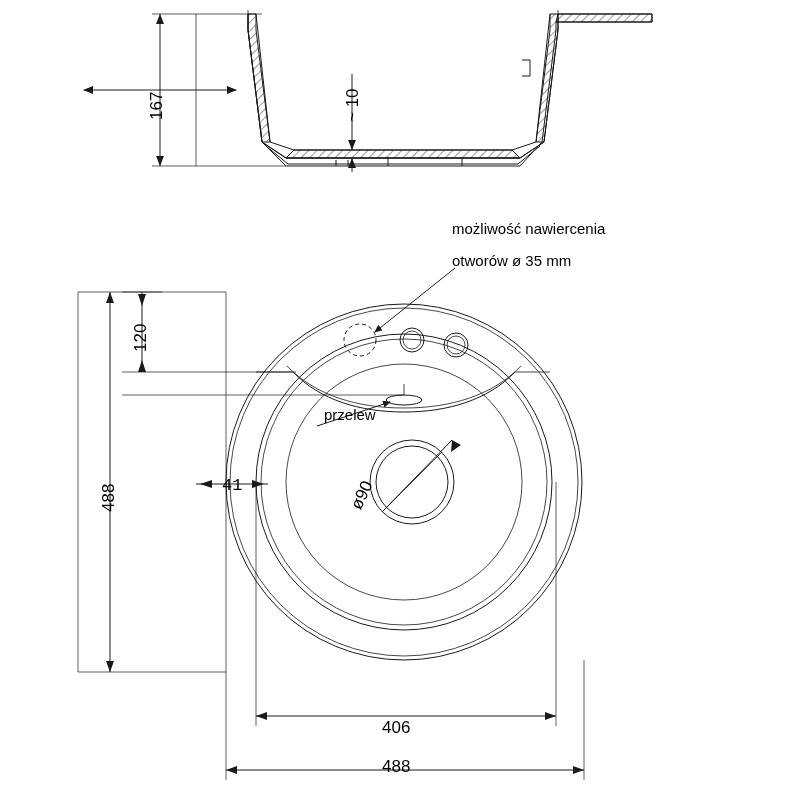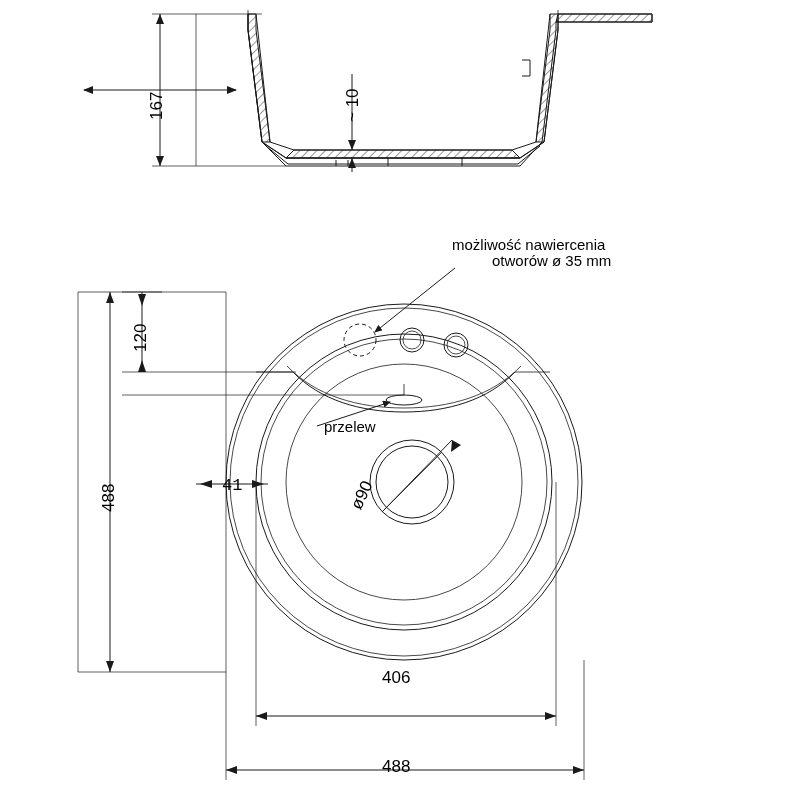--- a/index.html
+++ b/index.html
@@ -196,30 +196,30 @@
         <line x1="226" y1="292" x2="226" y2="780" stroke-width="0.7"></line>
         <line x1="584" y1="660" x2="584" y2="780" stroke-width="0.7"></line>
       </g>
     </g>
   </svg>
 
   <div class="lbl dim rot90" style="left:146px; top:120px;">167</div>
 
   <div class="lbl dim rot90" style="left:342px; top:122px;">~ 10</div>
 
-  <div class="lbl note" style="left:452px; top:236px;">możliwość nawiercenia</div>
-  <div class="lbl note" style="left:452px; top:252px;margin-left:40px;">otworów ø 35 mm</div>
+  <div class="lbl note" style="left:452px; top:220px;">możliwość nawiercenia</div>
+  <div class="lbl note" style="left:452px; top:252px;">otworów ø 35 mm</div>
 
   <div class="lbl dim rot90" style="left:130px; top:352px;">120</div>
 
   <div class="lbl dim rot90" style="left:98px; top:512px;">488</div>
 
   <div class="lbl dim" style="left:222px; top:475px;font-family:Liberation Mono, monospace;">41</div>
 
-  <div class="lbl" style="left:324px; top:418px;text-align:right;">przelew</div>
+  <div class="lbl" style="left:324px; top:406px;text-align:right;">przelew</div>
 
   <div class="lbl dim rot-d" style="left:346px; top:504px;">ø90</div>
 
-  <div class="lbl dim" style="left:382px; top:667px;">406</div>
+  <div class="lbl dim" style="left:382px; top:717px;">406</div>
 
   <div class="lbl dim" style="left:382px; top:756px;">488</div>
 
 </div>
 
 </body></html>

